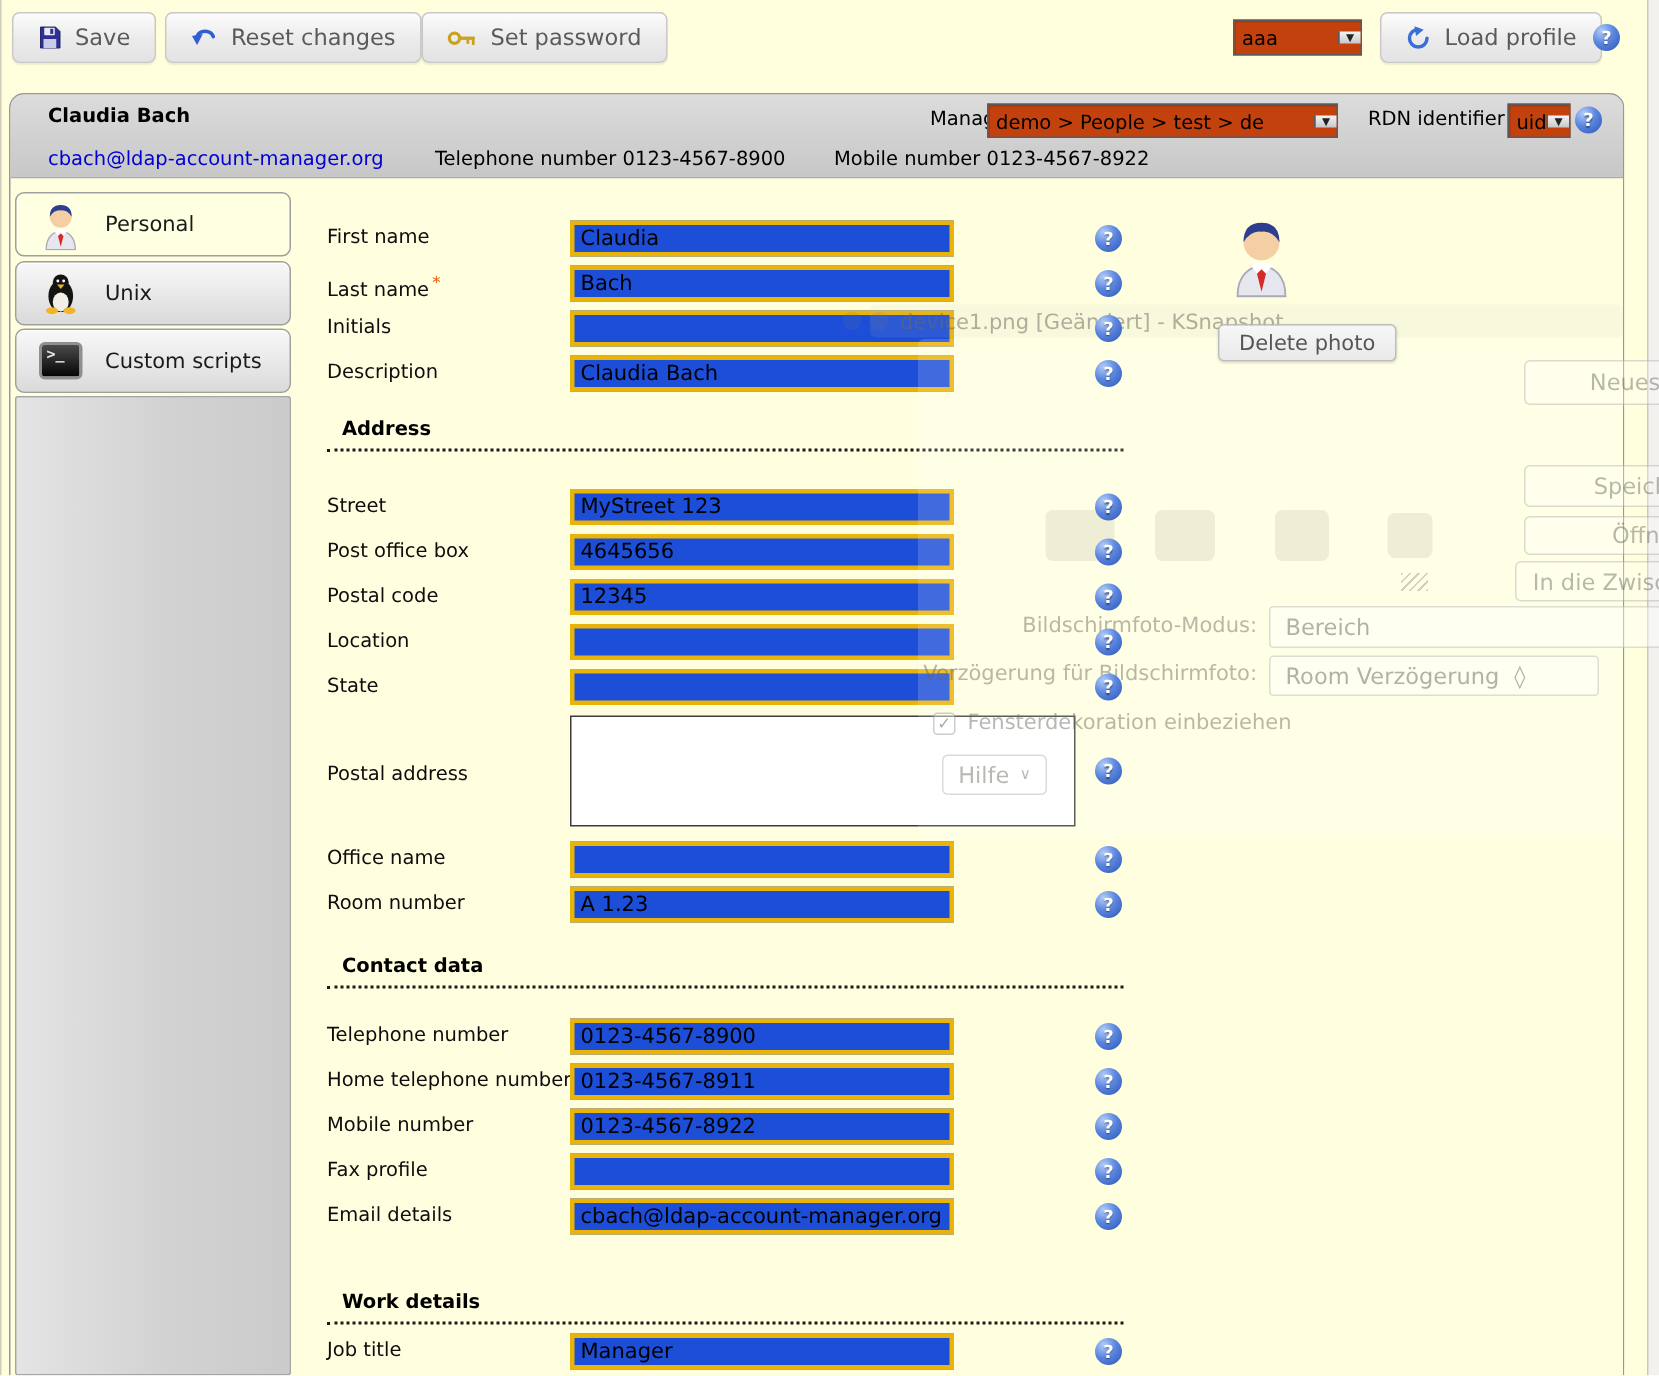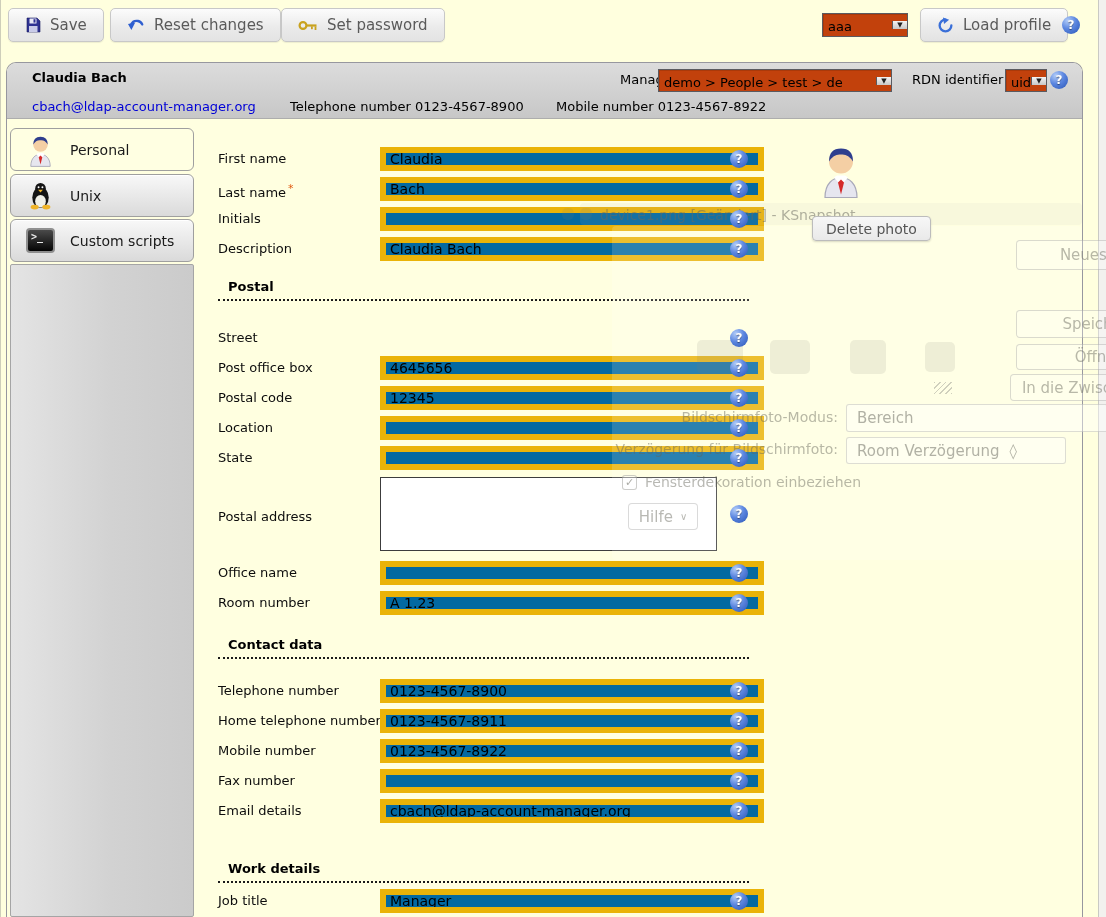--- a/index.html
+++ b/index.html
@@ -52,22 +52,22 @@
     box-shadow:inset 0 1px 0 #fff; }
   .tab.active { background:#ffffe2; box-shadow:none; }
   .termicon { width:29px; height:25px; background:linear-gradient(#4a4a4a,#050505); border:2px solid #8f8f8f;
     border-radius:4px; color:#e8e8e8; font-size:10px; font-weight:bold; font-family:"DejaVu Sans Mono",monospace;
     display:flex; padding:1px 0 0 3px; }
 
   
   .row { position:absolute; left:0; width:100%; height:24px; }
   .flabel { position:absolute; left:211px; top:0; line-height:24px; font-size:13px; color:#0d0d0d; white-space:nowrap; }
   .req { color:#e05a10; font-size:11px; vertical-align:super; margin-left:2px; }
-  .tin { position:absolute; left:373px; top:0; width:384px; height:24px; padding:2px 4px;
-    border:6px solid #eab308; background:#0369a1; font-family:"DejaVu Sans",sans-serif; font-size:14px; color:#000; }
+  .tin { position:absolute; left:373px; top:0; width:256px; height:24px; padding:2px 4px;
+    border:3px solid #eab308; background:#1d4ed8; font-family:"DejaVu Sans",sans-serif; font-size:14px; color:#000; }
   .tta { position:absolute; left:373px; top:0; width:337px; height:74px; padding:2px 4px; resize:none;
     border:1px solid #3c3c3c; background:#fff; font-family:"DejaVu Sans",sans-serif; font-size:14px; }
   .row .help { position:absolute; left:723px; top:3px; }
   .sect { position:absolute; left:211px; width:531px; padding:0 0 5px 10px;
     font-size:13px; font-weight:bold; color:#000; border-bottom:2px dotted #1a1a1a; }
 
   
   .photo { position:absolute; left:811px; top:79px; width:46px; height:57px; }
   .delbtn { position:absolute; left:805px; top:153px; height:25px; padding:0 13px; display:flex; align-items:center;
     background:linear-gradient(#f7f7f7,#e9e9e9); border:1px solid #bcbcbc; border-radius:4px;
@@ -219,24 +219,25 @@
       <input class="tin" value="" style="">
       <span class="help">?</span>
     </div>
 
     <div class="row" style="top:174px;">
       <span class="flabel">Description</span>
       <input class="tin" value="Claudia Bach" style="">
       <span class="help">?</span>
     </div>
 
-    <div class="sect" style="top:216px;">Postal</div>
+    <div class="sect" style="top:216px;">Address</div>
 
     <div class="row" style="top:263px;">
       <span class="flabel">Street</span>
+      <input class="tin" value="MyStreet 123" style="">
       <span class="help">?</span>
     </div>
 
     <div class="row" style="top:293px;">
       <span class="flabel">Post office box</span>
       <input class="tin" value="4645656" style="">
       <span class="help">?</span>
     </div>
 
     <div class="row" style="top:323px;">
@@ -289,21 +290,21 @@
       <span class="help">?</span>
     </div>
 
     <div class="row" style="top:676px;">
       <span class="flabel">Mobile number</span>
       <input class="tin" value="0123-4567-8922" style="">
       <span class="help">?</span>
     </div>
 
     <div class="row" style="top:706px;">
-      <span class="flabel">Fax number</span>
+      <span class="flabel">Fax profile</span>
       <input class="tin" value="" style="">
       <span class="help">?</span>
     </div>
 
     <div class="row" style="top:736px;">
       <span class="flabel">Email details</span>
       <input class="tin" value="cbach@ldap-account-manager.org" style="">
       <span class="help">?</span>
     </div>
 

